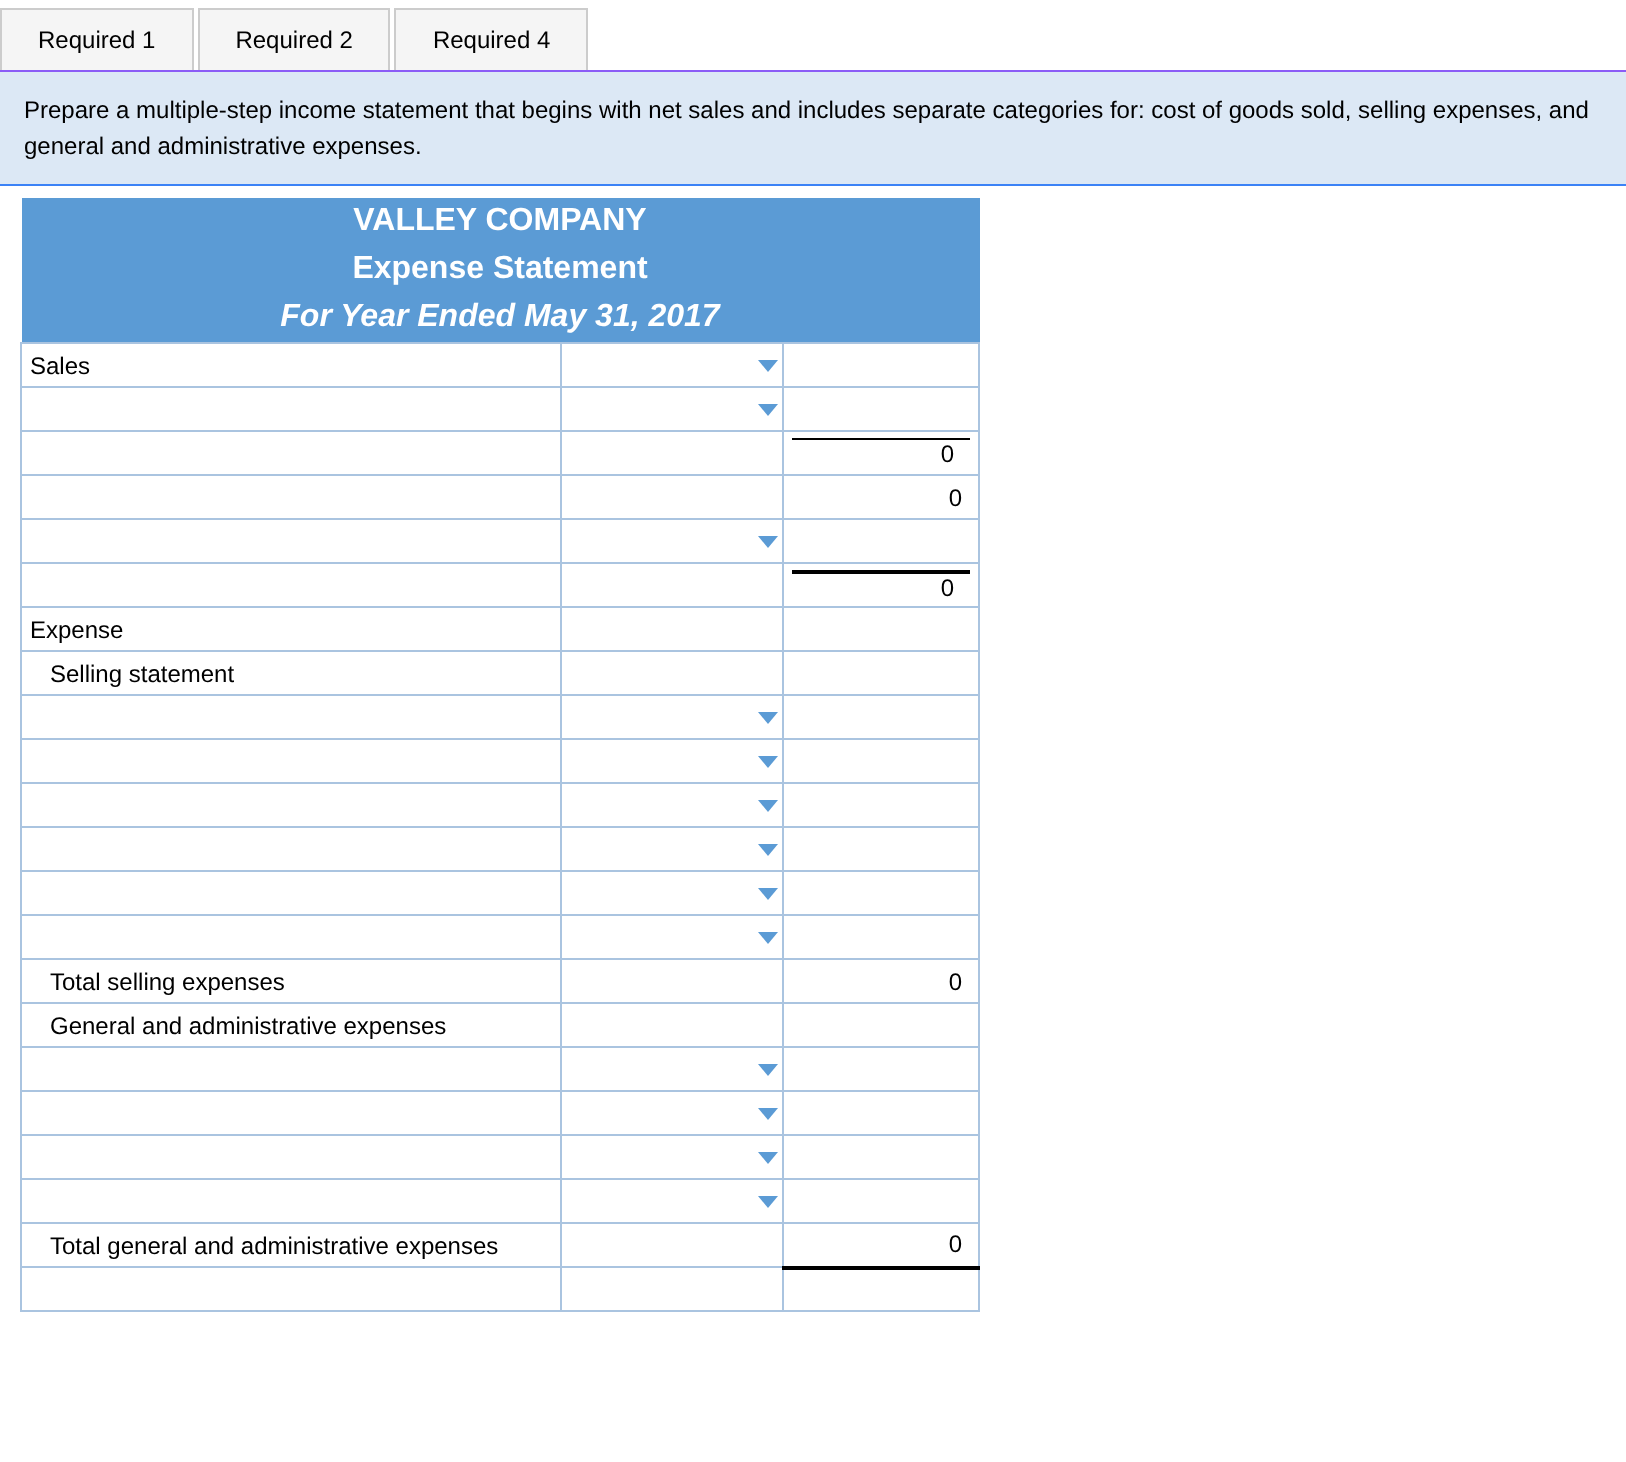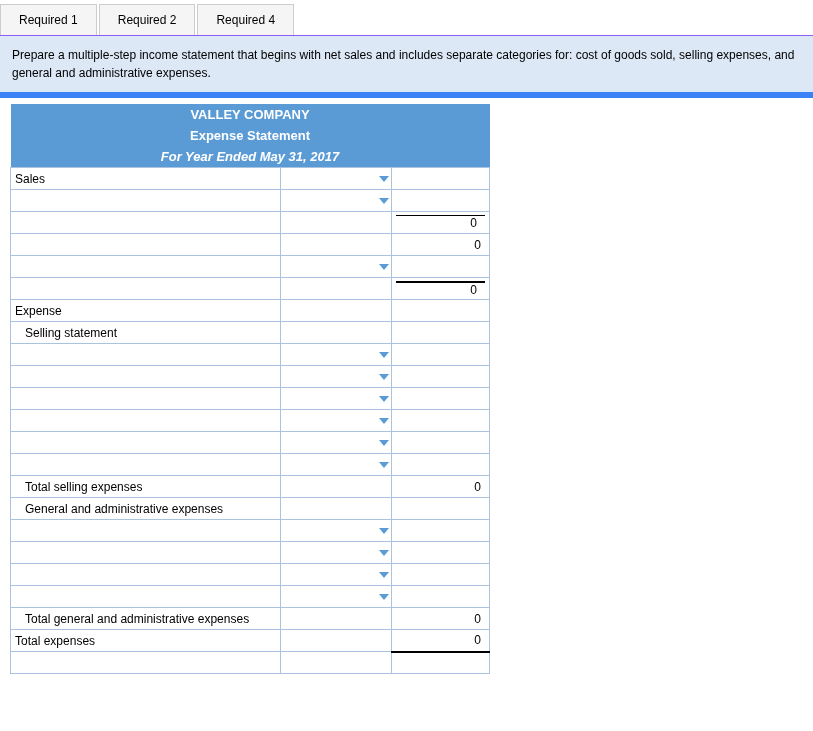--- a/index.html
+++ b/index.html
@@ -27,42 +27,42 @@
       font-weight: normal;
       padding: 7px 17px;
     }
 
     
     .instruction {
       background: #dce8f5;
       padding: 10px 12px;
       font-size: 12px;
       line-height: 1.5;
-      border-bottom: 6px solid #3b82f6;
+      border-bottom: 1px solid #3b82f6;
     }
 
     
     .table-container {
       padding: 6px 10px;
     }
 
     
     .income-table {
       border-collapse: collapse;
       width: 480px;
     }
 
     
     .header-row td {
       background: #5b9bd5;
       color: #fff;
       font-weight: bold;
       text-align: center;
       padding: 3px 6px;
-      font-size: 13px;
+      font-size: 16px;
     }
     .header-row.sub td {
       background: #5b9bd5;
       font-weight: bold;
       font-style: normal;
     }
     .header-row.sub2 td {
       background: #5b9bd5;
       font-style: italic;
       font-weight: bold;
@@ -301,27 +301,20 @@
     </tr>
 
     <tr class="data-row">
       <td class="label-cell indent">Total general and administrative expenses</td>
       <td class="input-cell"><input type="text" value="" style="width: 100%; border: none; outline: none; font-size: 12px; text-align: right;"></td>
       <td class="value-cell">
         <input type="text" value="0" style="width: 100%; border: none; outline: none; font-size: 12px; text-align: right;">
       </td>
     </tr>
 
-    <tr class="data-row">
-      <td class="label-cell">Total expenses</td>
-      <td class="input-cell"><input type="text" value="" style="width: 100%; border: none; outline: none; font-size: 12px; text-align: right;"></td>
-      <td class="value-cell">
-        <input type="text" value="0" style="width: 100%; border: none; outline: none; font-size: 12px; text-align: right;">
-      </td>
-    </tr>
 
     <tr class="data-row">
       <td class="label-cell"><input type="text" style="width: 100%; border: none; outline: none; font-size: 12px;"></td>
       <td class="input-cell"></td>
       <td class="value-cell" style="border-top:2px solid #000;"><input type="text" value="" style="width: 100%; border: none; outline: none; font-size: 12px; text-align: right;"></td>
     </tr>
 
   </tbody>
     </table>
 </div>

